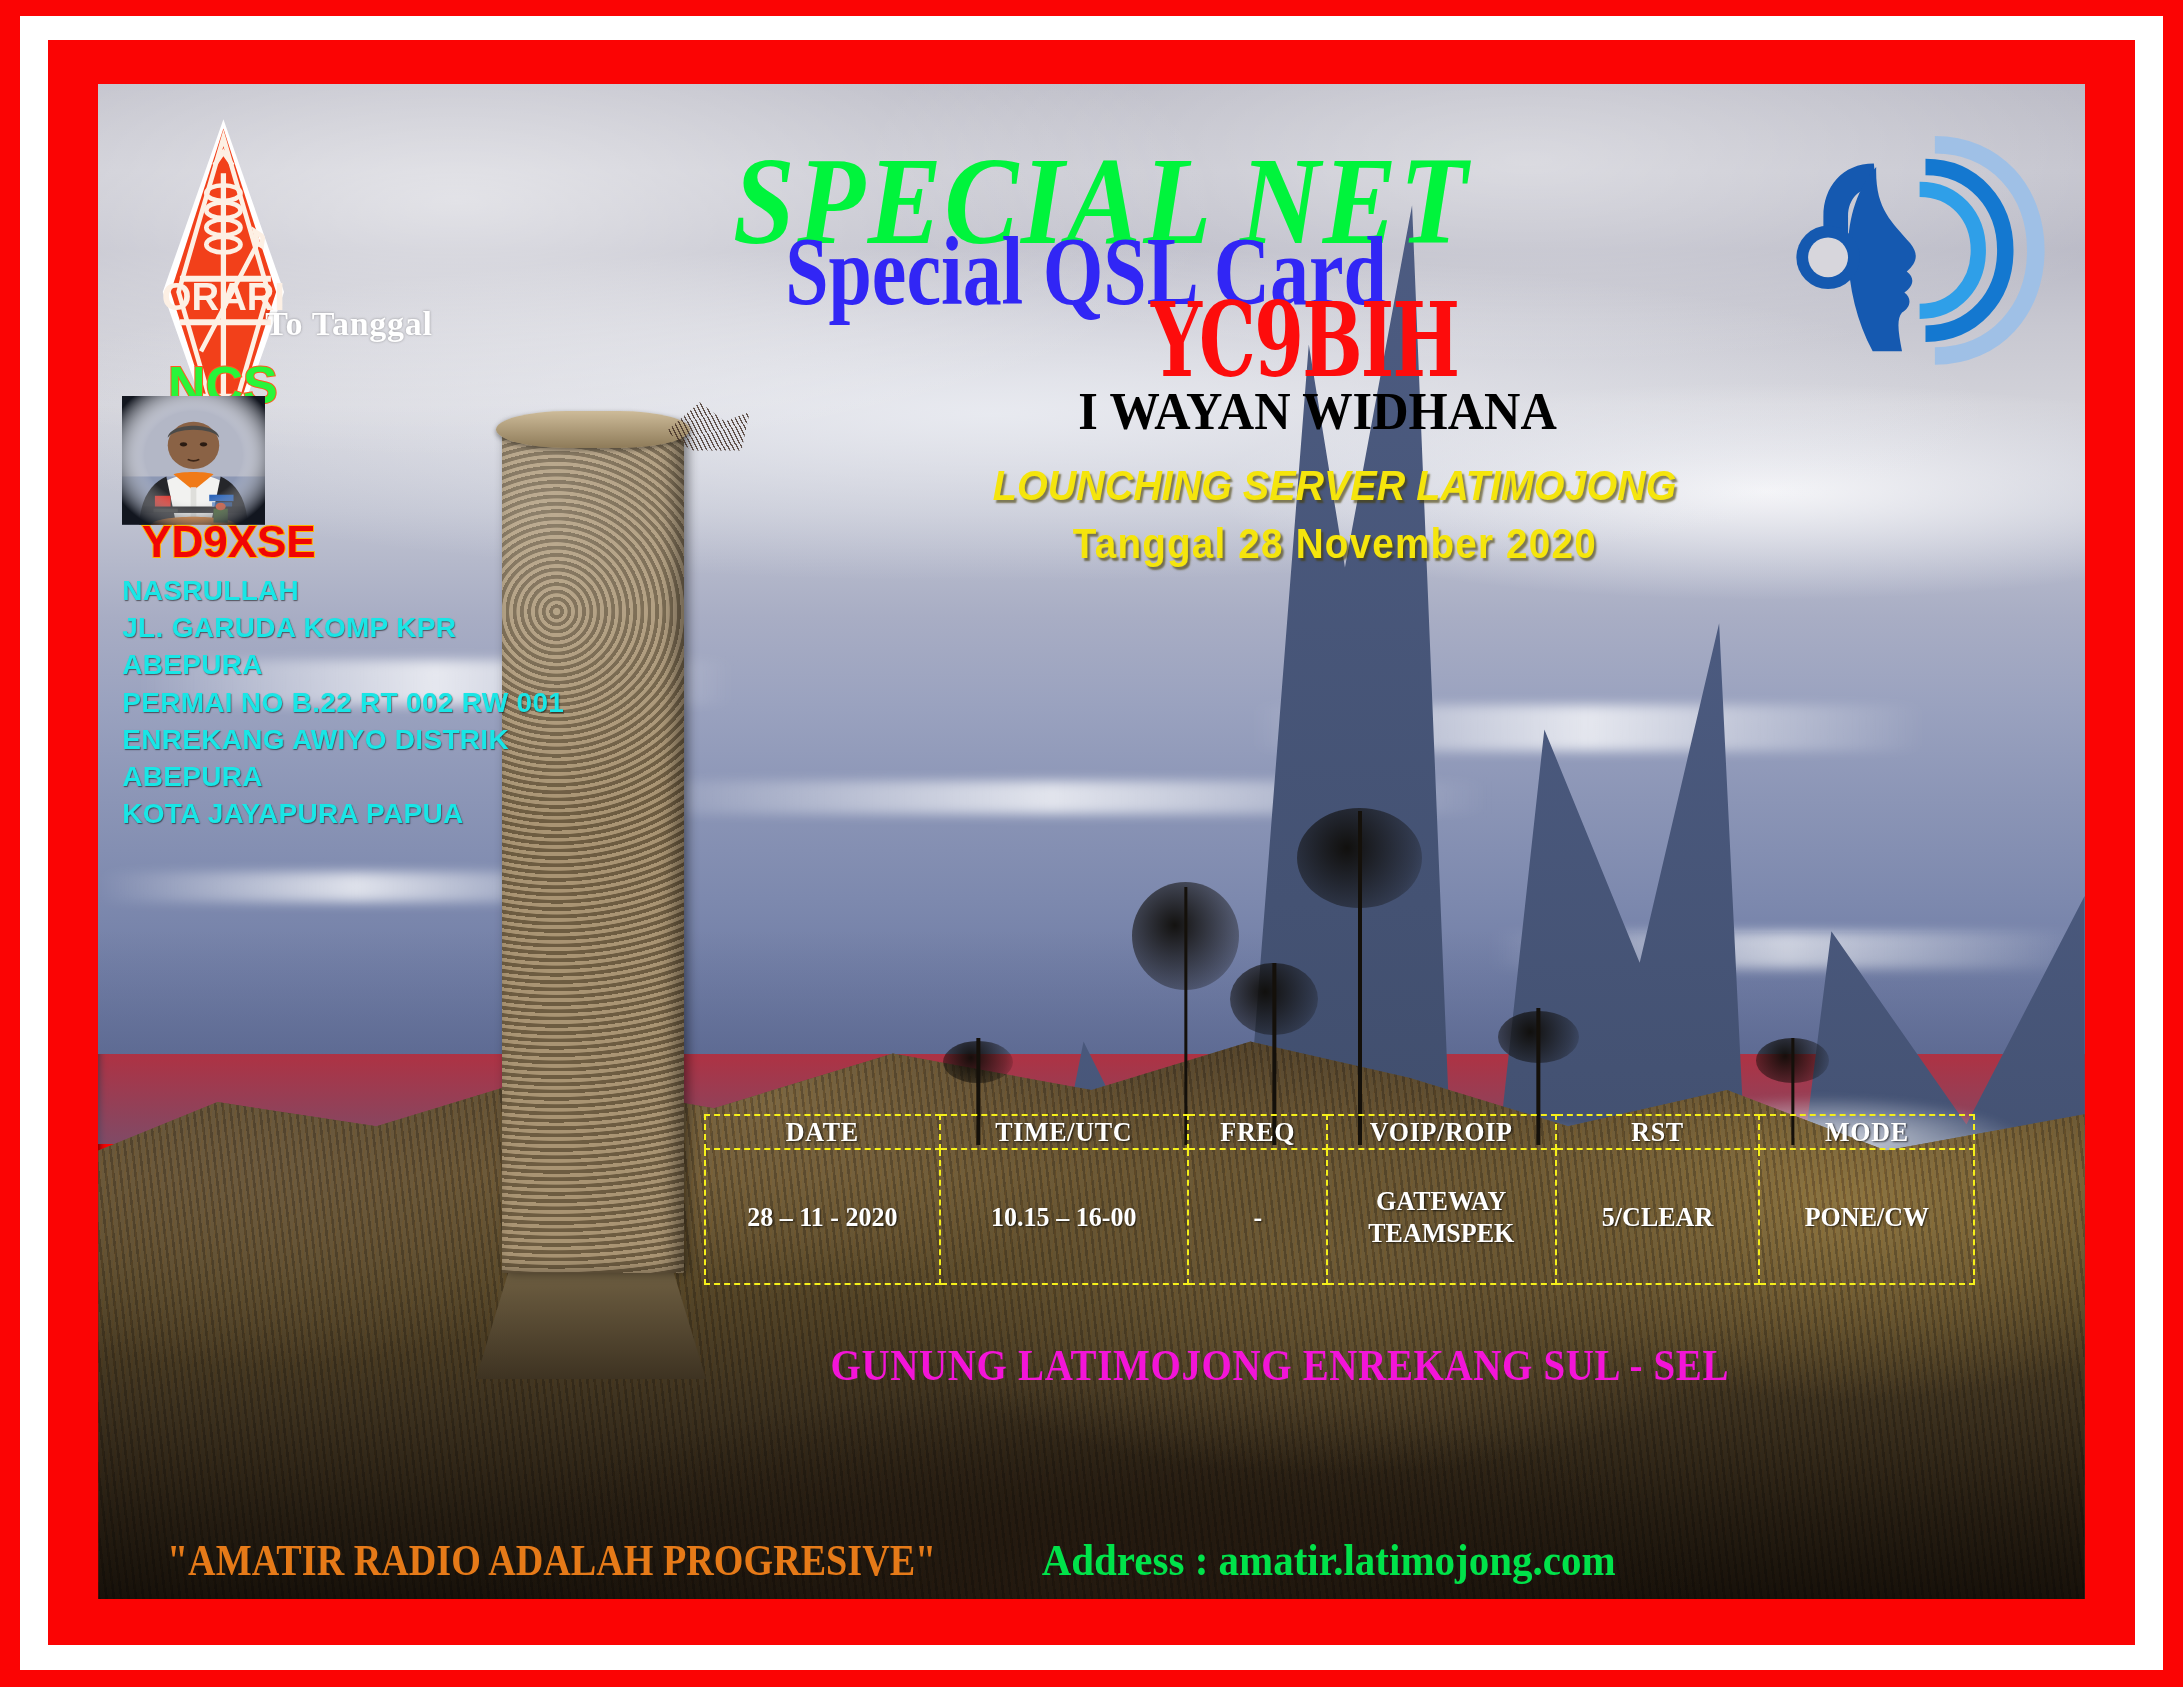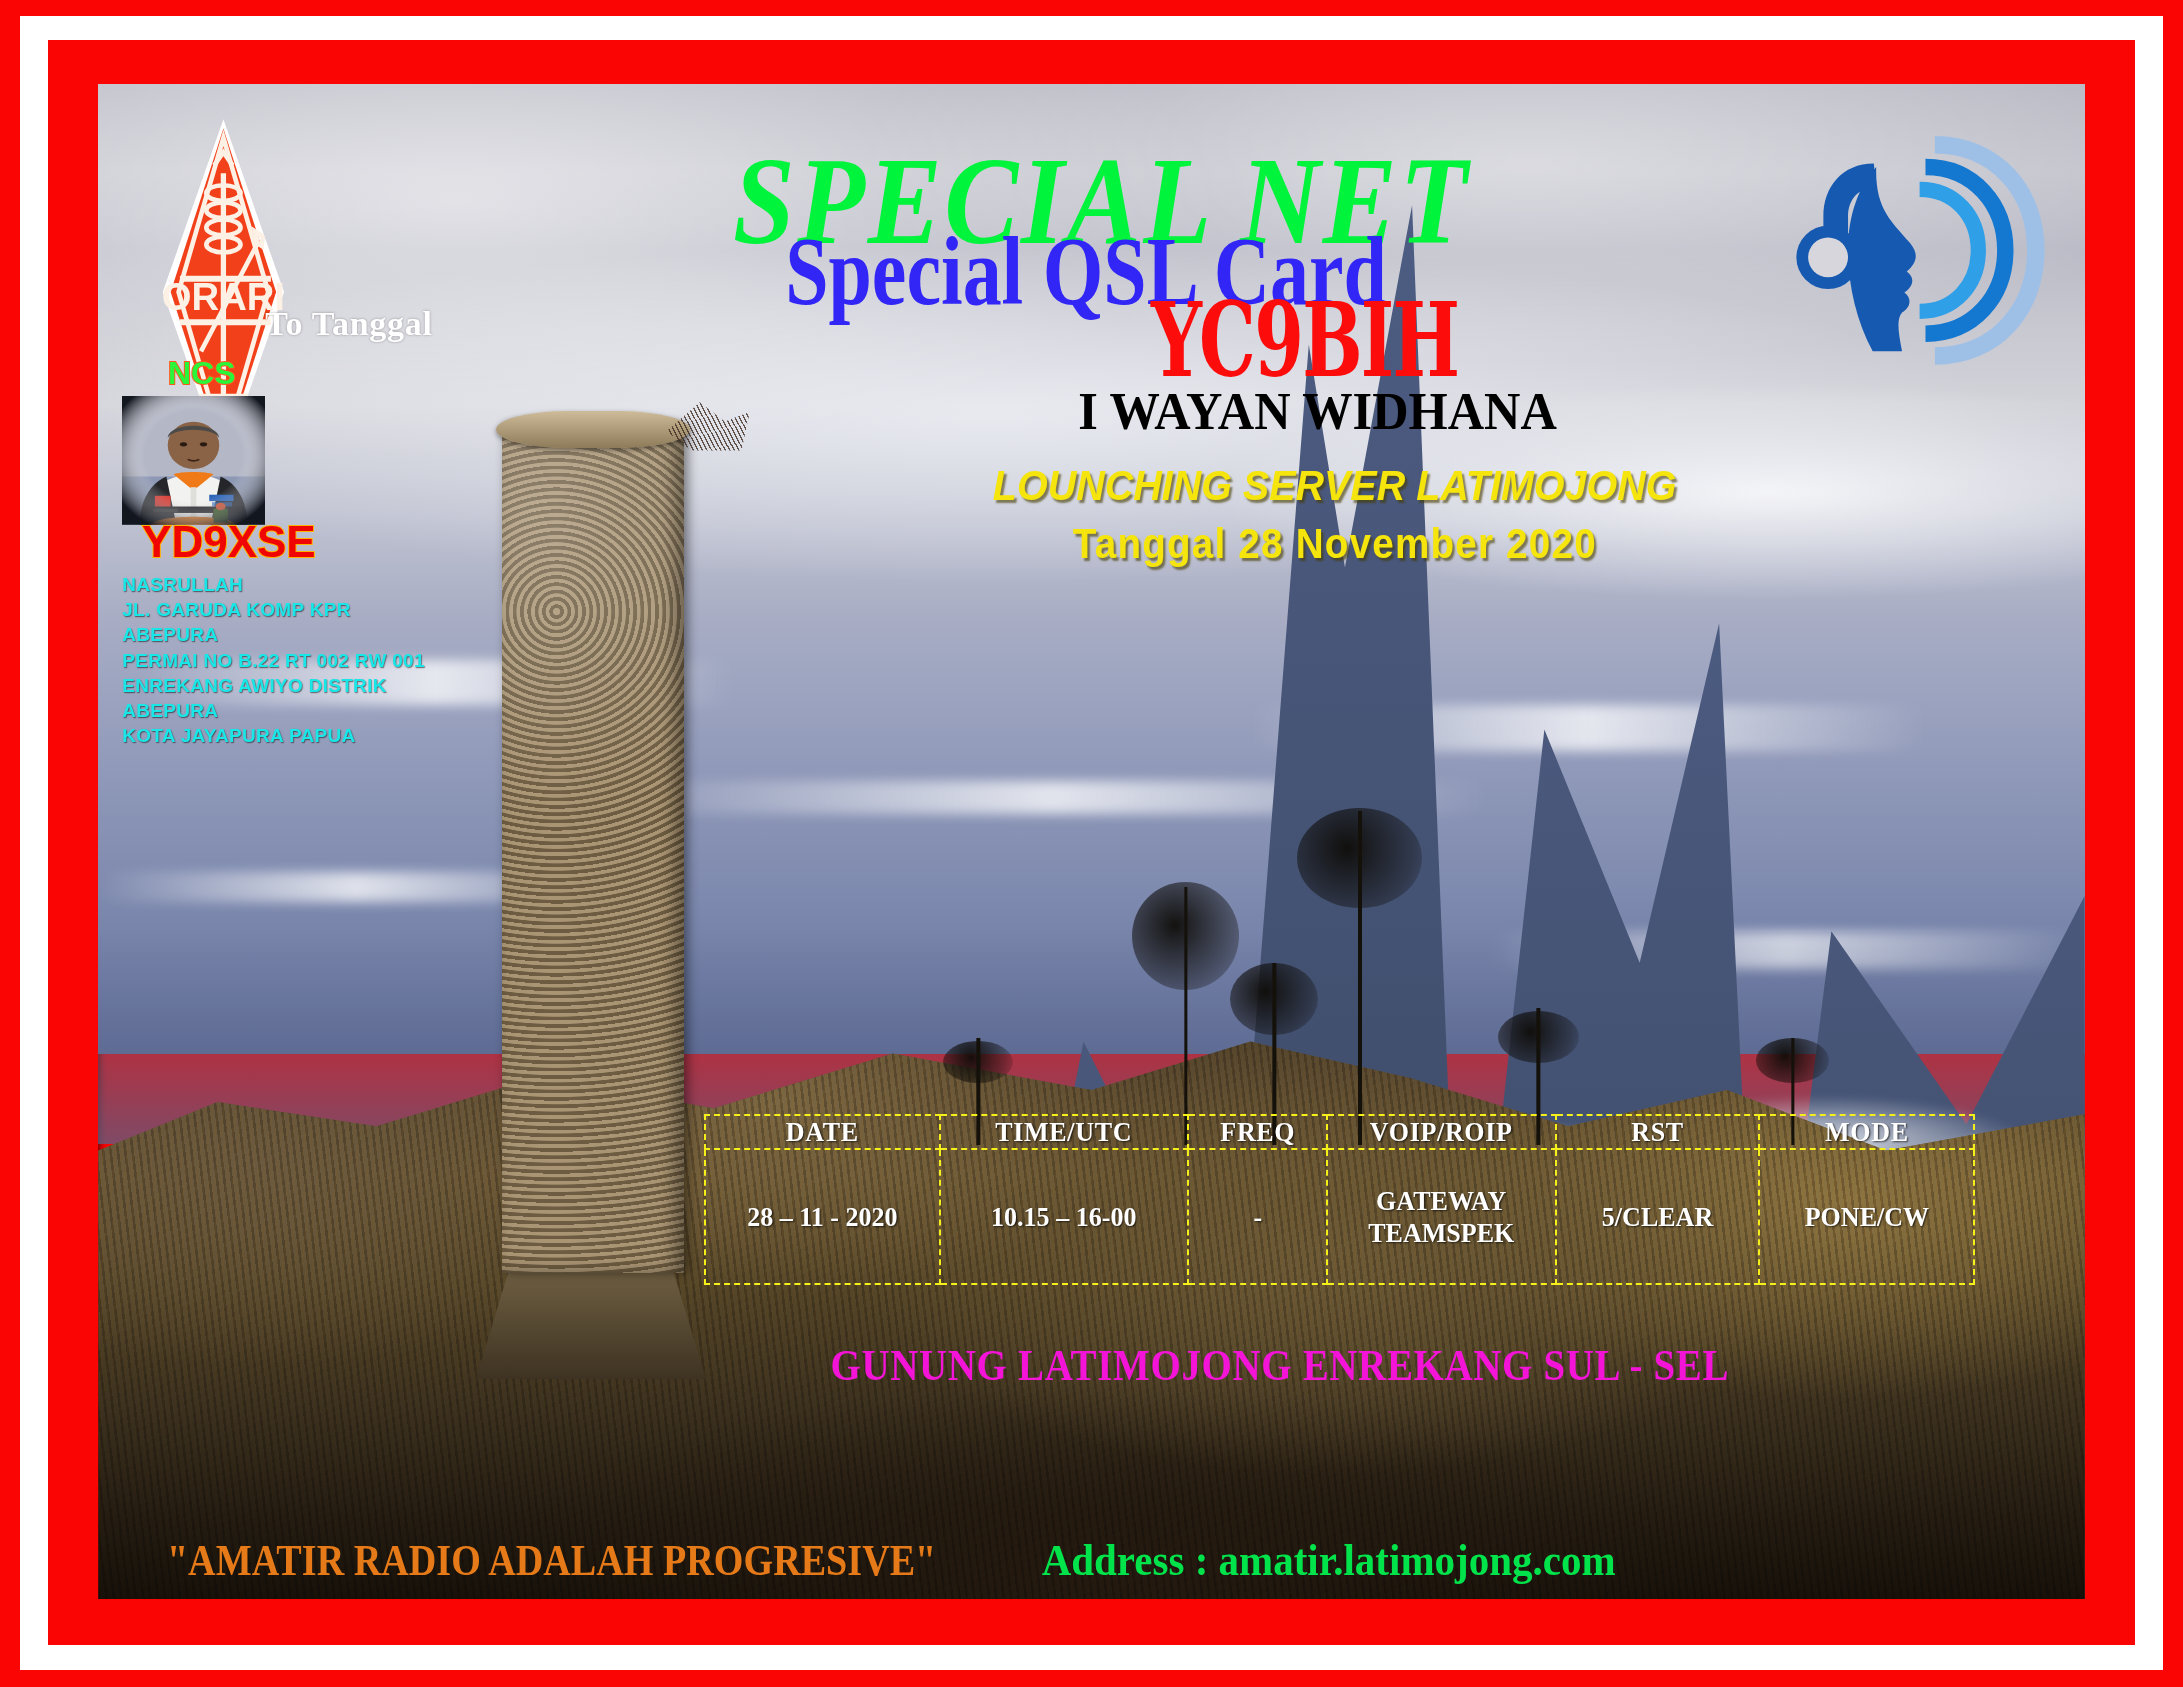--- a/index.html
+++ b/index.html
@@ -197,40 +197,40 @@
   .t-tostation{
     position:absolute; left:8.4%; top:14.6%;
     font-family:"Liberation Serif", serif;
     font-weight:bold; font-size:34px;
     color:#ffffff; letter-spacing:0.7px;
     text-shadow:0 0 2.6px rgba(0,0,0,.35);
   }
   .t-ncs{
     position:absolute; left:3.5%; top:17.9%;
     font-family:"Liberation Sans", sans-serif;
-    font-weight:bold; font-size:32px;
+    font-weight:bold; font-size:52px;
     color:#29f53a;
     -webkit-text-stroke:2px #ff5a1e;
     paint-order:stroke fill;
   }
   .photo{
     position:absolute; left:1.2%; top:20.6%; width:7.2%; height:8.5%;
   }
   .t-yd9xse{
     position:absolute; left:2.2%; top:28.6%;
     font-family:"Liberation Sans", sans-serif;
     font-weight:bold; font-size:44px;
     color:#f00505;
     -webkit-text-stroke:2px #ffb300;
     paint-order:stroke fill;
   }
   .addr{
     position:absolute; left:1.2%; top:32.2%;
     font-family:"Liberation Sans", sans-serif;
-    font-weight:bold; font-size:19px; line-height:1.33;
+    font-weight:bold; font-size:28px; line-height:1.33;
     color:#19e6e6;
     letter-spacing:0.3px;
     text-shadow:0.7px 0.7px 1.3px rgba(0,0,0,.55);
   }
   .t-callsign{
     position:absolute; left:0; right:0; top:14.2%;
     padding-left:25.0%;
     text-align:center;
     font-family:"DejaVu Serif", serif;
     font-weight:bold; font-size:83px; line-height:1;

